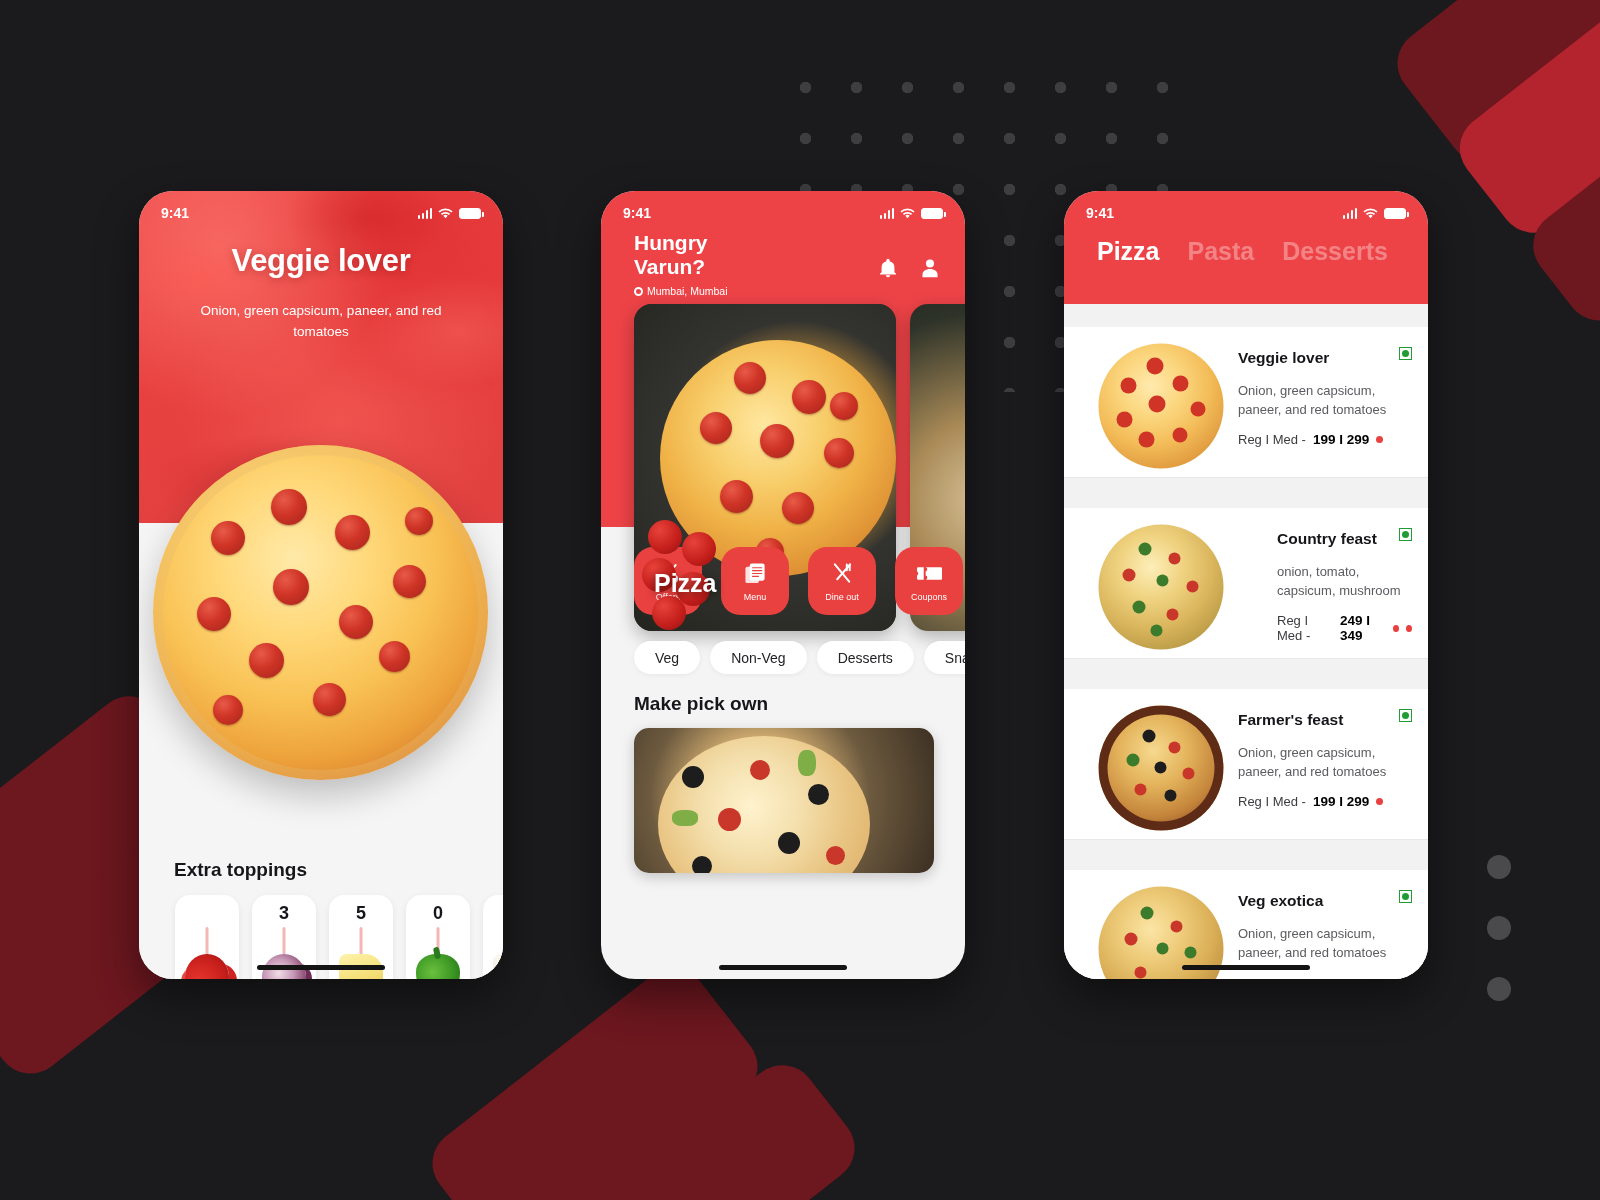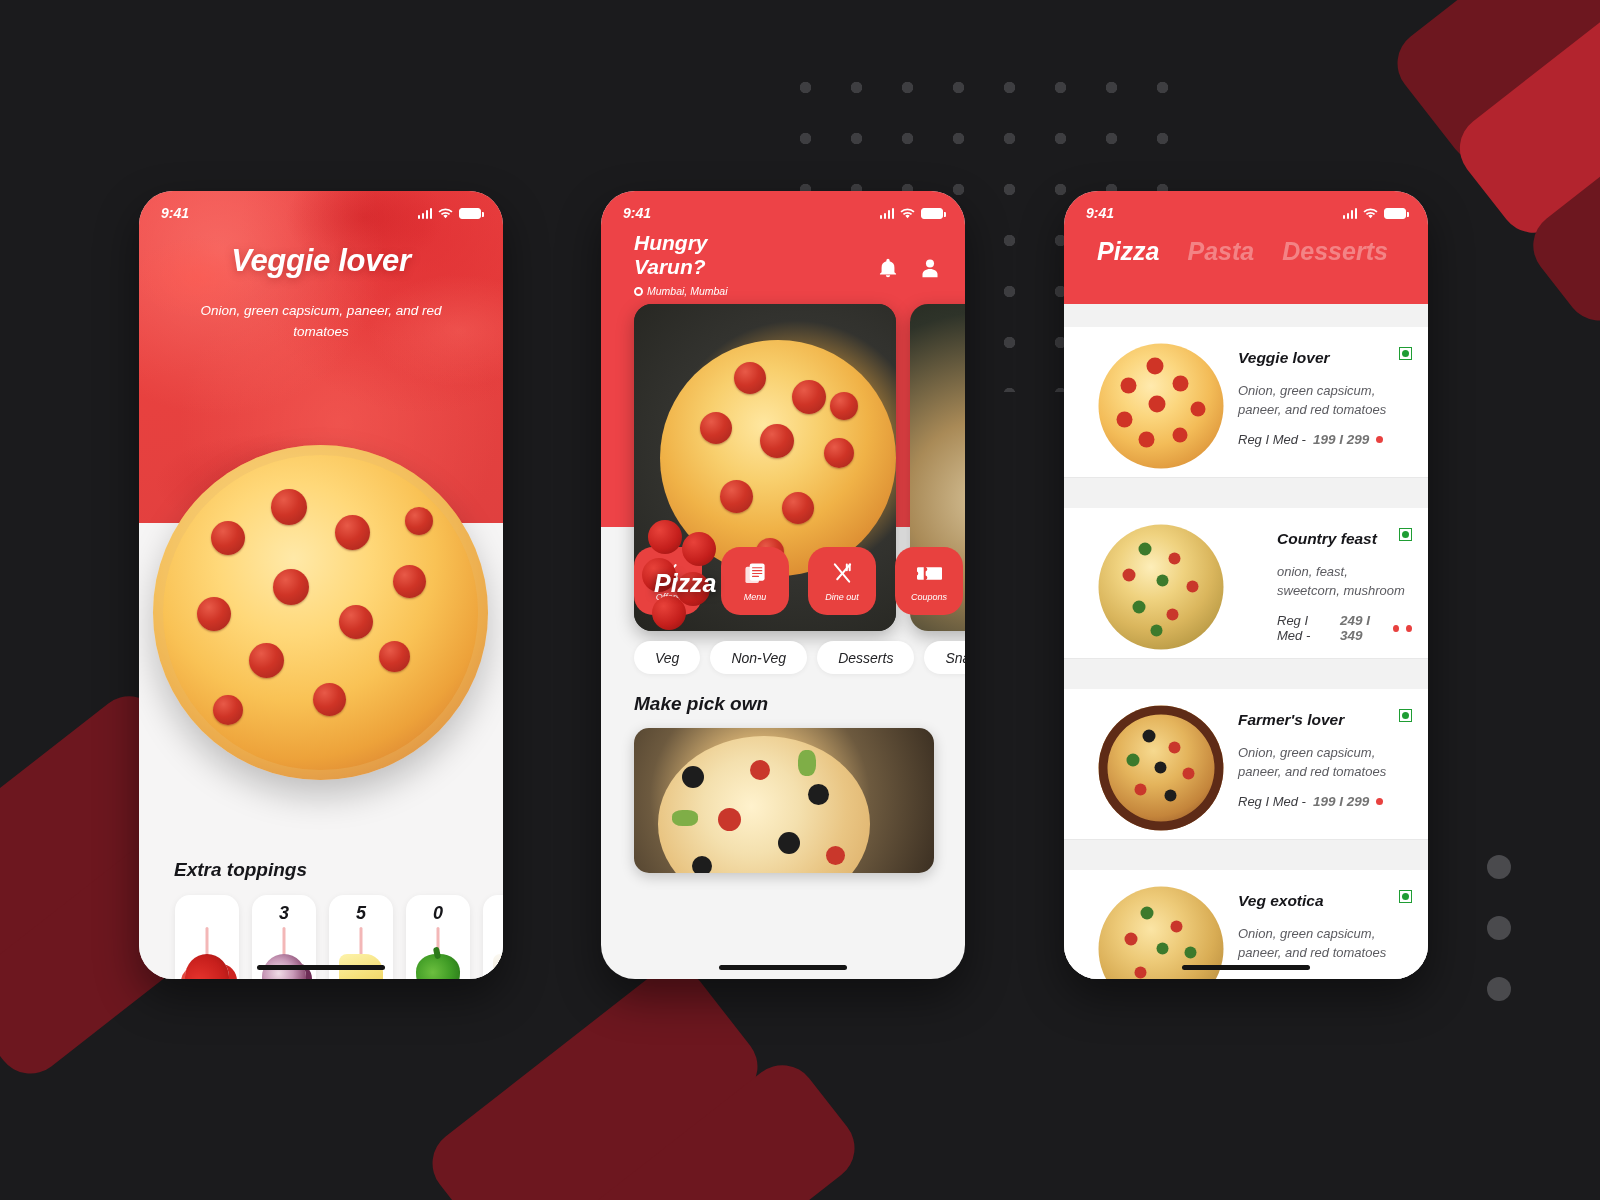--- a/index.html
+++ b/index.html
@@ -2,21 +2,21 @@
 <html><head>
 <meta charset="utf-8">
 <style>
   * { box-sizing: border-box; margin: 0; padding: 0; }
   html, body {
     width: 1600px; height: 1200px;
     background: #1b1b1d;
     font-family: "Liberation Sans", sans-serif;
     overflow: hidden;
   }
-  .stage { position: relative; width: 1600px; height: 1200px; overflow: hidden; font-style: italic; }
+  .stage { position: relative; width: 1600px; height: 1200px; overflow: hidden; }
 
   
   .bg-dots {
     position: absolute; left: 772px; top: 52px;
     width: 400px; height: 340px;
     background-image: radial-gradient(circle, #3e3e41 5.5px, transparent 6px);
     background-size: 51px 51px;
     background-position: 8px 10px;
   }
   .bg-shape {
@@ -265,21 +265,21 @@
   .pie-veggie { background: radial-gradient(circle at 42% 34%, #ffeaae 0%, #fbd67e 28%, #f3bc58 54%, #e09a3e 78%, #c87e2f 100%); }
   .pie-country { background: radial-gradient(circle at 42% 34%, #fdeeb9 0%, #efd27f 30%, #dab65d 56%, #b99a45 80%, #95792f 100%); }
   .pie-farmer { background: radial-gradient(circle at 44% 36%, #f6d98f 0%, #e4b45c 32%, #c4853b 62%, #7e3f20 88%, #5b2a16 100%); box-shadow: inset 0 0 0 9px #5e2b17; }
   .pie-exotica { background: radial-gradient(circle at 42% 34%, #fbe5a5 0%, #edca78 30%, #d9ad55 58%, #bb8f3f 82%, #9a7430 100%); }
   .mtop { position: absolute; border-radius: 50%; }
 
   .minfo { flex: 1; padding-top: 6px; position: relative; min-width: 0; }
   .mname { font-size: 15.5px; font-weight: bold; color: #16161a; }
   .mdesc { font-size: 13px; color: #5b5b60; line-height: 1.44; margin-top: 15px; }
   .mprice { font-size: 13px; color: #3c3c40; margin-top: 13px; display: flex; align-items: center; gap: 7px; }
-  .mprice b { color: #737373; font-size: 13.5px; }
+  .mprice b { color: #000000; font-size: 13.5px; }
   .spicy { width: 7px; height: 7px; border-radius: 50%; background: #e8413f; display: inline-block; }
   .vegmark {
     position: absolute; right: 0px; top: 4px;
     width: 13px; height: 13px; border: 1.5px solid #1f9d34;
     display: flex; align-items: center; justify-content: center;
   }
   .vegmark i { width: 7px; height: 7px; border-radius: 50%; background: #1f9d34; display: block; }
 </style>
 </head>
 <body>
@@ -571,21 +571,21 @@
             <span class="mtop" style="left:24px;top:44px;width:13px;height:13px;background:#c9372b"></span>
             <span class="mtop" style="left:58px;top:50px;width:12px;height:12px;background:#3c7a2c"></span>
             <span class="mtop" style="left:88px;top:56px;width:12px;height:12px;background:#c9372b"></span>
             <span class="mtop" style="left:34px;top:76px;width:13px;height:13px;background:#3c7a2c"></span>
             <span class="mtop" style="left:68px;top:84px;width:12px;height:12px;background:#c9372b"></span>
             <span class="mtop" style="left:52px;top:100px;width:12px;height:12px;background:#3c7a2c"></span>
           </span>
         </div>
         <div class="minfo">
           <div class="mname">Country feast</div>
-          <div class="mdesc">onion, feast, sweetcorn, mushroom</div>
+          <div class="mdesc">onion, tomato, capsicum, mushroom</div>
           <div class="mprice">
             <span>Reg I Med -</span>
             <b>249 I 349</b>
             <span class="spicy"></span>
             <span class="spicy"></span>
           </div>
           <span class="vegmark">
               <i></i>
             </span>
         </div>
@@ -597,21 +597,21 @@
             <span class="mtop" style="left:44px;top:24px;width:13px;height:13px;background:#1d1d1d"></span>
             <span class="mtop" style="left:70px;top:36px;width:12px;height:12px;background:#c9372b"></span>
             <span class="mtop" style="left:28px;top:48px;width:13px;height:13px;background:#3c7a2c"></span>
             <span class="mtop" style="left:56px;top:56px;width:12px;height:12px;background:#1d1d1d"></span>
             <span class="mtop" style="left:84px;top:62px;width:12px;height:12px;background:#c9372b"></span>
             <span class="mtop" style="left:36px;top:78px;width:12px;height:12px;background:#c9372b"></span>
             <span class="mtop" style="left:66px;top:84px;width:12px;height:12px;background:#1d1d1d"></span>
           </span>
         </div>
         <div class="minfo">
-          <div class="mname">Farmer's lover</div>
+          <div class="mname">Farmer's feast</div>
           <div class="mdesc">Onion, green capsicum, paneer, and red tomatoes</div>
           <div class="mprice">
             <span>Reg I Med -</span>
             <b>199 I 299</b>
             <span class="spicy"></span>
           </div>
           <span class="vegmark">
               <i></i>
             </span>
         </div>

